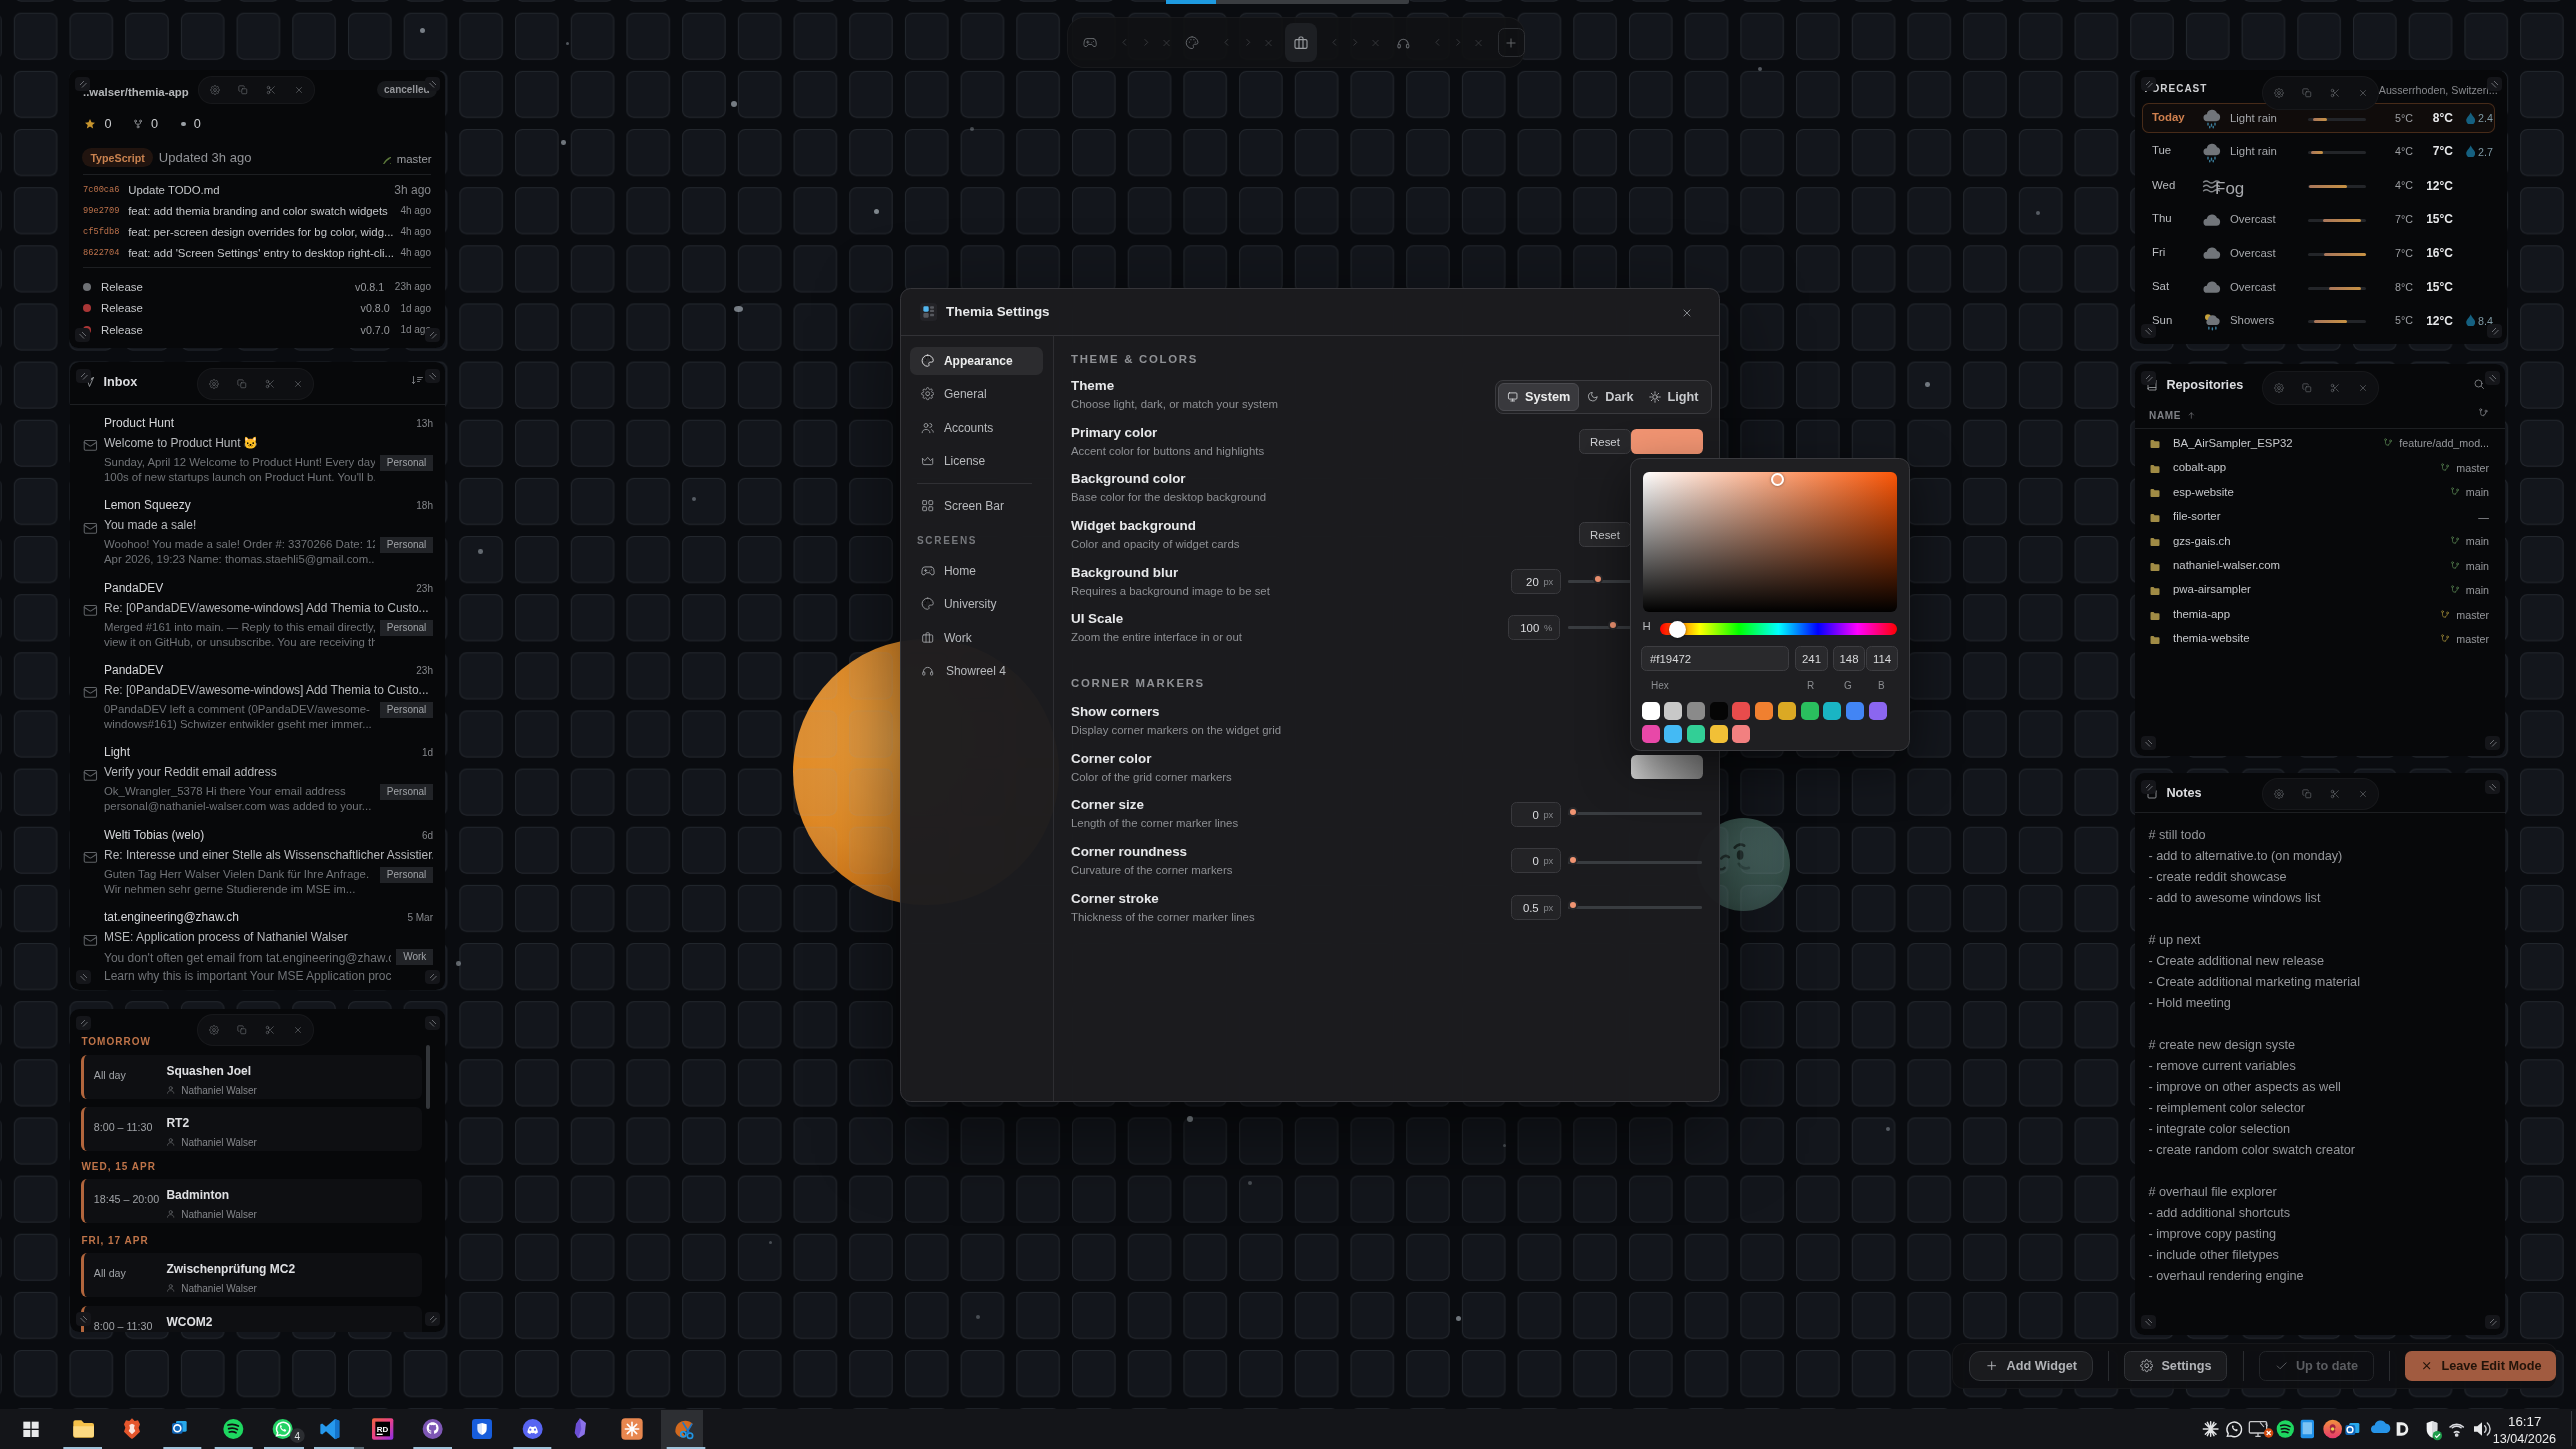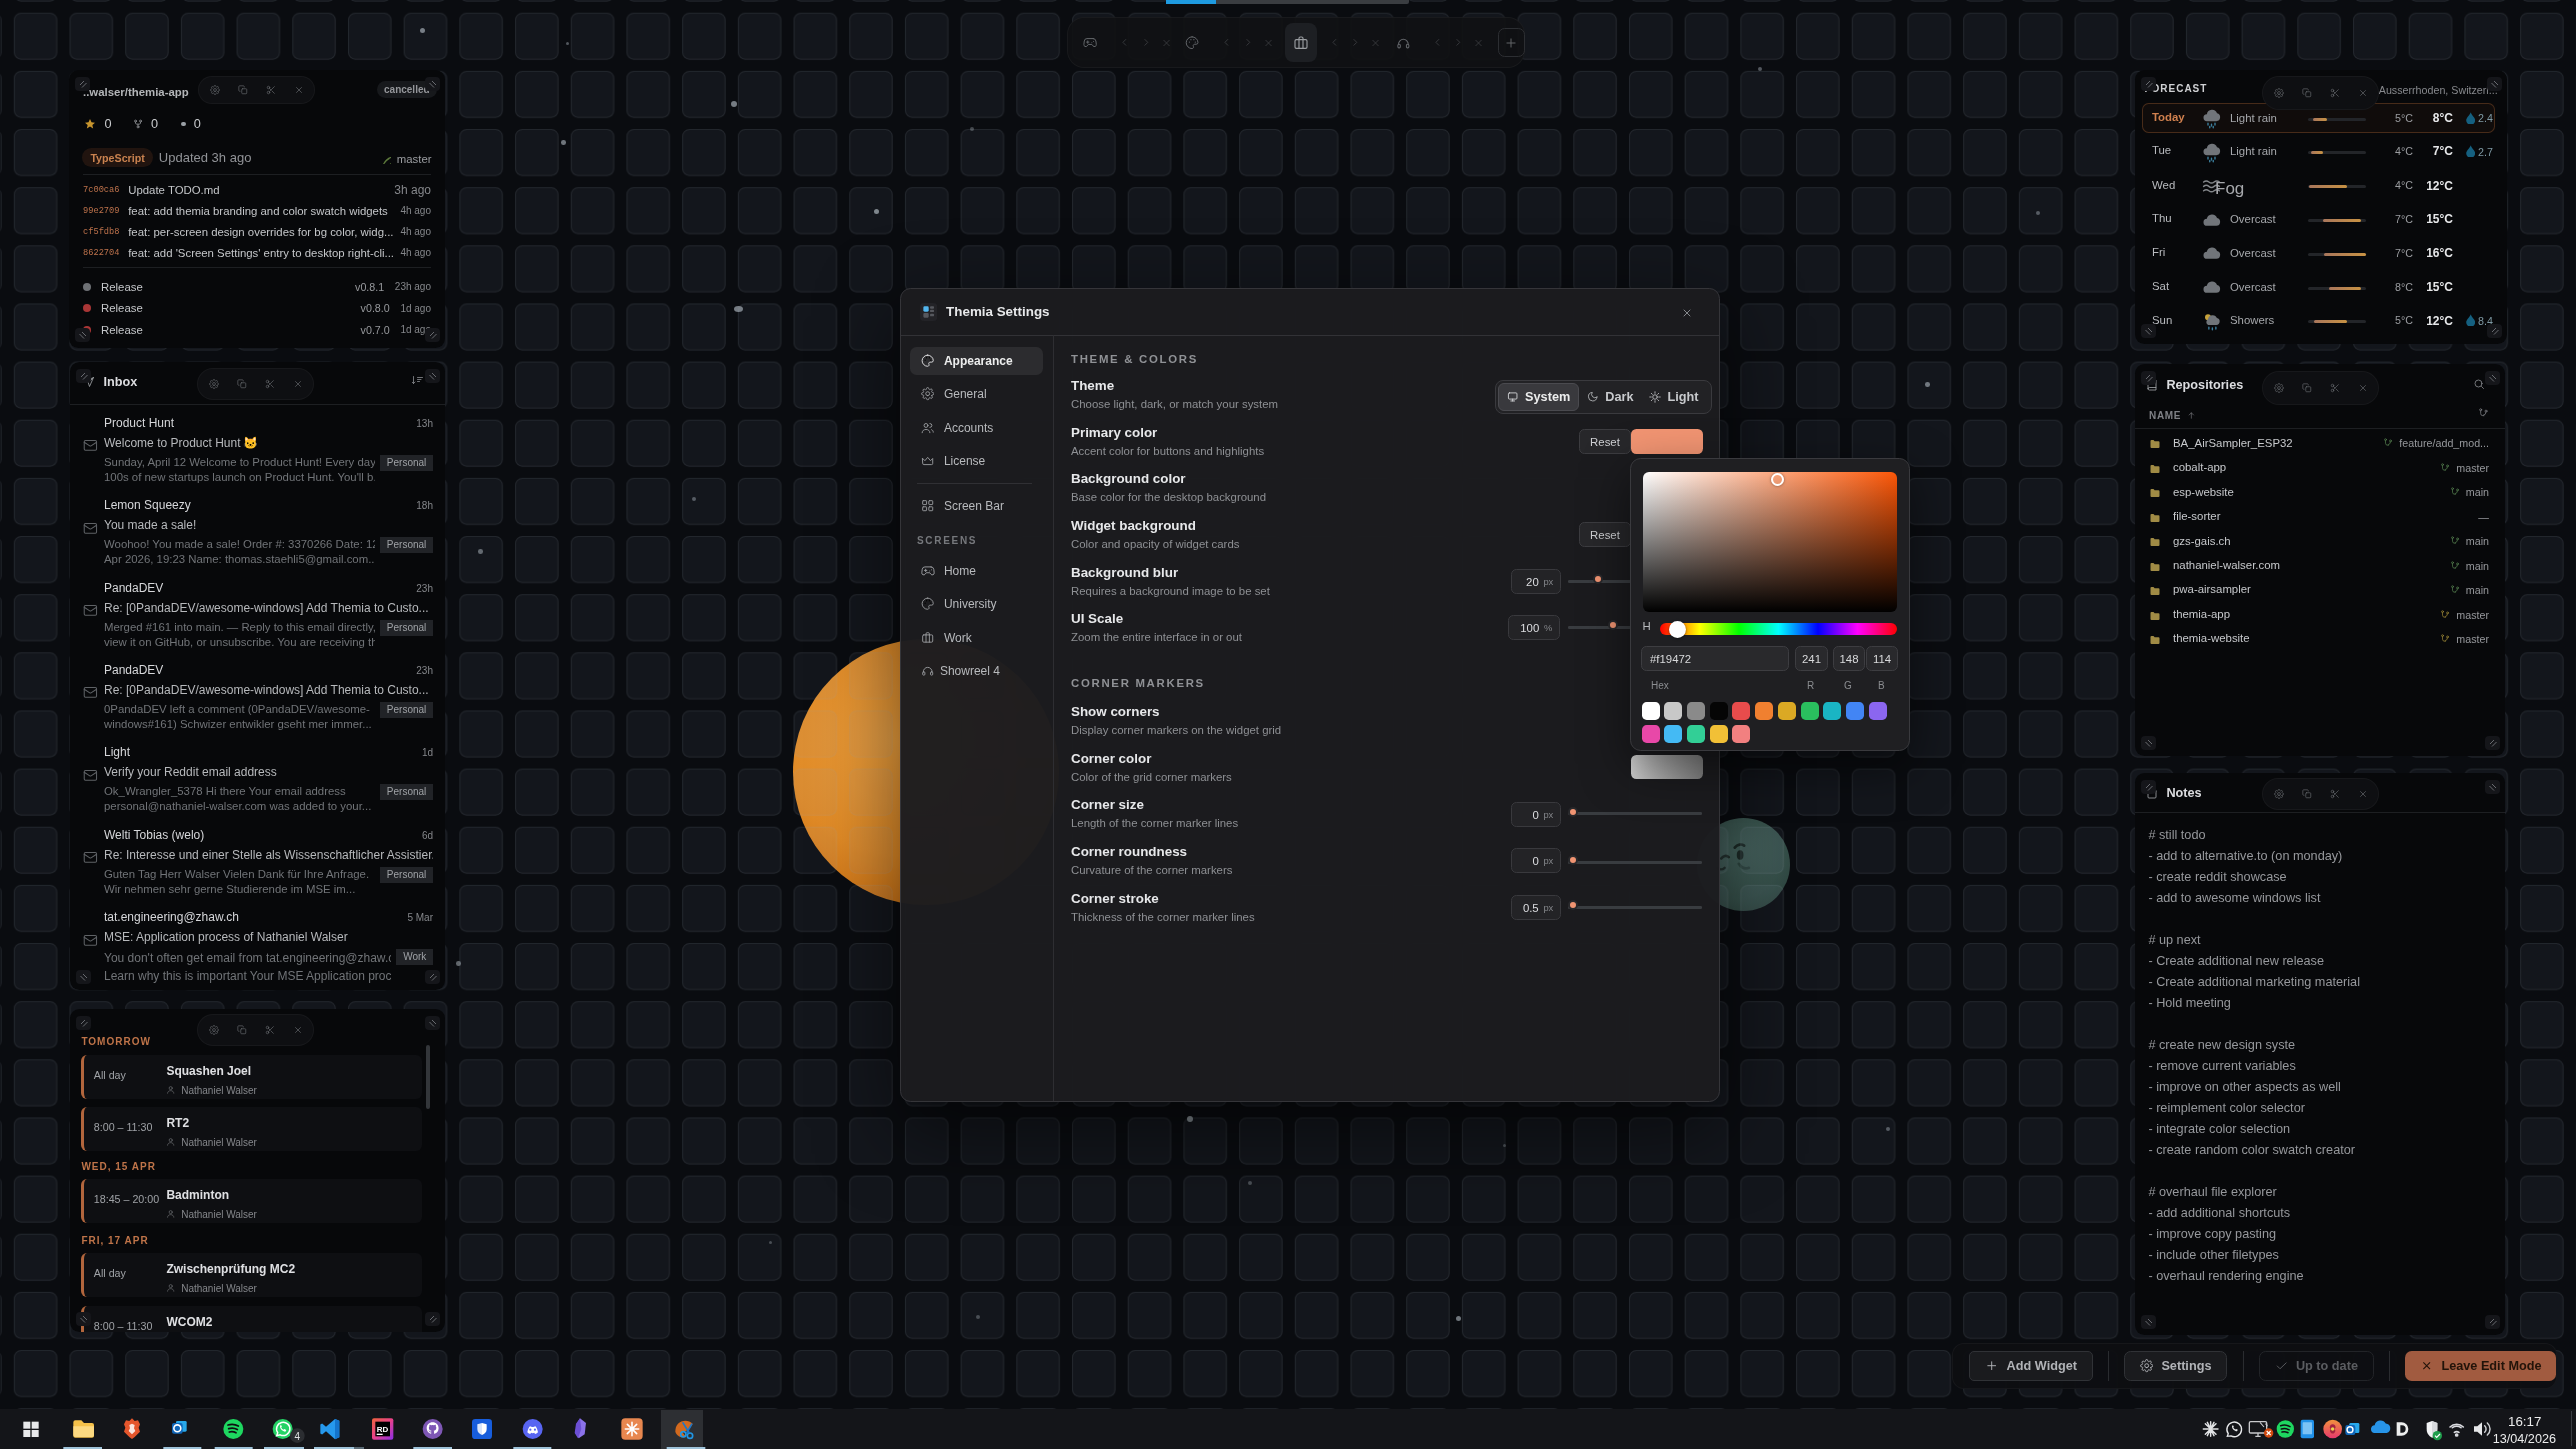--- a/index.html
+++ b/index.html
@@ -895,21 +895,21 @@
     <svg class="s-ic" viewBox="0 0 15 15" width="10" height="10">
       <use href="#i-cut"></use>
     </svg>
     <svg class="s-ic" viewBox="0 0 15 15" width="10" height="10">
       <use href="#i-x"></use>
     </svg>
 </div>
 
 <div class="abs" style="left:1952px;top:1343px;width:605px;height:46px;background:rgba(14,15,18,.96);border:0.7px solid rgba(255,255,255,.04);border-radius:12px;z-index:4"></div>
 <div class="abs flex" style="left:1952px;top:1343px;width:605px;height:46px;z-index:5;padding-left:17.4px">
-  <div class="flex" style="height:30px;padding:0 14.8px;background:#1a1b1e;border:0.7px solid #303236;border-radius:5px;color:#b1b3b7;font-weight:bold;font-size:12.7px;white-space:nowrap">
+  <div class="flex" style="height:30px;padding:0 14.8px;background:#1a1b1e;border:0.7px solid #303236;border-radius:11px;color:#b1b3b7;font-weight:bold;font-size:12.7px;white-space:nowrap">
     <svg class="s-ic" style="width:13.4px;height:13.4px;stroke:#b1b3b7;margin-right:8px" viewBox="0 0 20 20" width="13.4" height="13.4">
         <use href="#i-plus"></use>
       </svg>Add Widget
   </div>
   <div style="width:0.7px;height:30px;background:#2a2c30;margin:0 15.4px"></div>
   <div class="flex" style="height:30px;padding:0 14.8px;background:#1a1b1e;border:0.7px solid #303236;border-radius:6.7px;color:#b1b3b7;font-weight:bold;font-size:12.7px;white-space:nowrap">
     <svg class="s-ic" style="width:13.4px;height:13.4px;stroke:#b1b3b7;margin-right:8px" viewBox="0 0 20 20" width="13.4" height="13.4">
         <use href="#i-gear"></use>
       </svg>Settings
   </div>
@@ -995,21 +995,21 @@
   <div class="abs flex" style="left:19.5px;top:335px;height:28px">
       <svg class="s-ic" style="width:13.4px;height:13.4px;stroke:#97999d" viewBox="0 0 20 20" width="13.4" height="13.4">
         <use href="#i-brief"></use>
       </svg>
       <span style="color:#b8babd;font-size:12px;margin-left:10px">Work</span>
     </div>
   <div class="abs flex" style="left:19.5px;top:368px;height:28px">
       <svg class="s-ic" style="width:13.4px;height:13.4px;stroke:#97999d" viewBox="0 0 20 20" width="13.4" height="13.4">
         <use href="#i-head"></use>
       </svg>
-      <span style="color:#b8babd;font-size:12px;margin-left:6px">Showreel 4</span>
+      <span style="color:#b8babd;font-size:12px;margin-left:12px">Showreel 4</span>
     </div>
 
   <div class="abs sect" style="left:170px;top:64px">THEME &amp; COLORS</div>
   <div class="abs" style="left:170px;top:89px">
       <div class="mrow-t">Theme</div>
       <div class="mrow-d">Choose light, dark, or match your system</div>
     </div>
   <div class="abs" style="left:170px;top:136px">
       <div class="mrow-t">Primary color</div>
       <div class="mrow-d">Accent color for buttons and highlights</div>

